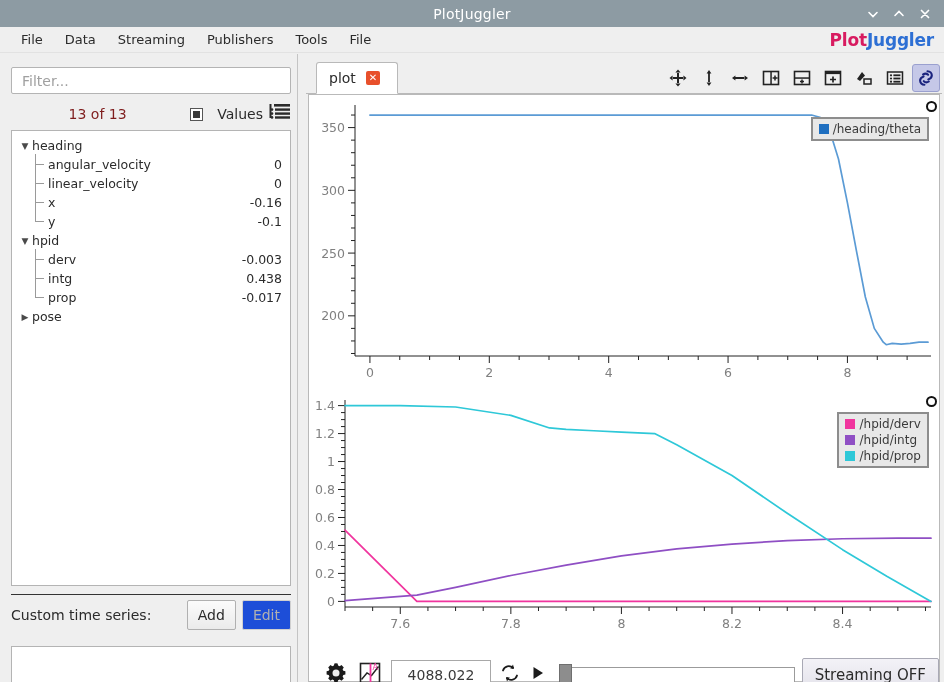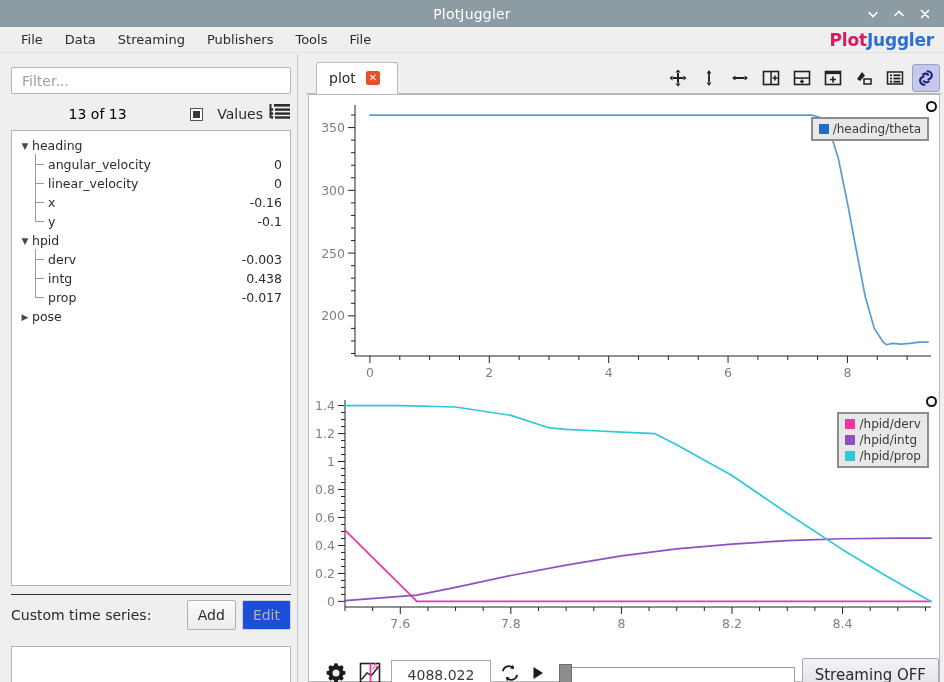--- a/index.html
+++ b/index.html
@@ -59,21 +59,21 @@
     border: 0; outline: 0; width: 100%; font-size: 14px; color: #333;
     font-family: "DejaVu Sans", "Liberation Sans", sans-serif; background: transparent;
   }
   #filterbox input::placeholder { color: #a0a0a0; }
 
   #countrow {
     position: absolute; left: 11px; top: 46px; width: 280px; height: 28px;
     display: flex; align-items: center;
   }
   #countrow .count {
-    flex: 1; text-align: center; font-size: 14px; color: #000000; padding-right: 6px;
+    flex: 1; text-align: center; font-size: 14px; color: #7f1d1d; padding-right: 6px;
   }
   #countrow .valwrap { display: flex; align-items: center; gap: 14px; }
   .radio-sq {
     width: 13px; height: 13px; border: 1px solid #555; background: #fff;
     display: inline-flex; align-items: center; justify-content: center;
   }
   .radio-sq i { width: 7px; height: 7px; background: #3a3a3a; display: block; }
   #countrow .vlabel { font-size: 14px; color: #2b2b2b; }
   #listicon { margin-left: 6px; }
 

